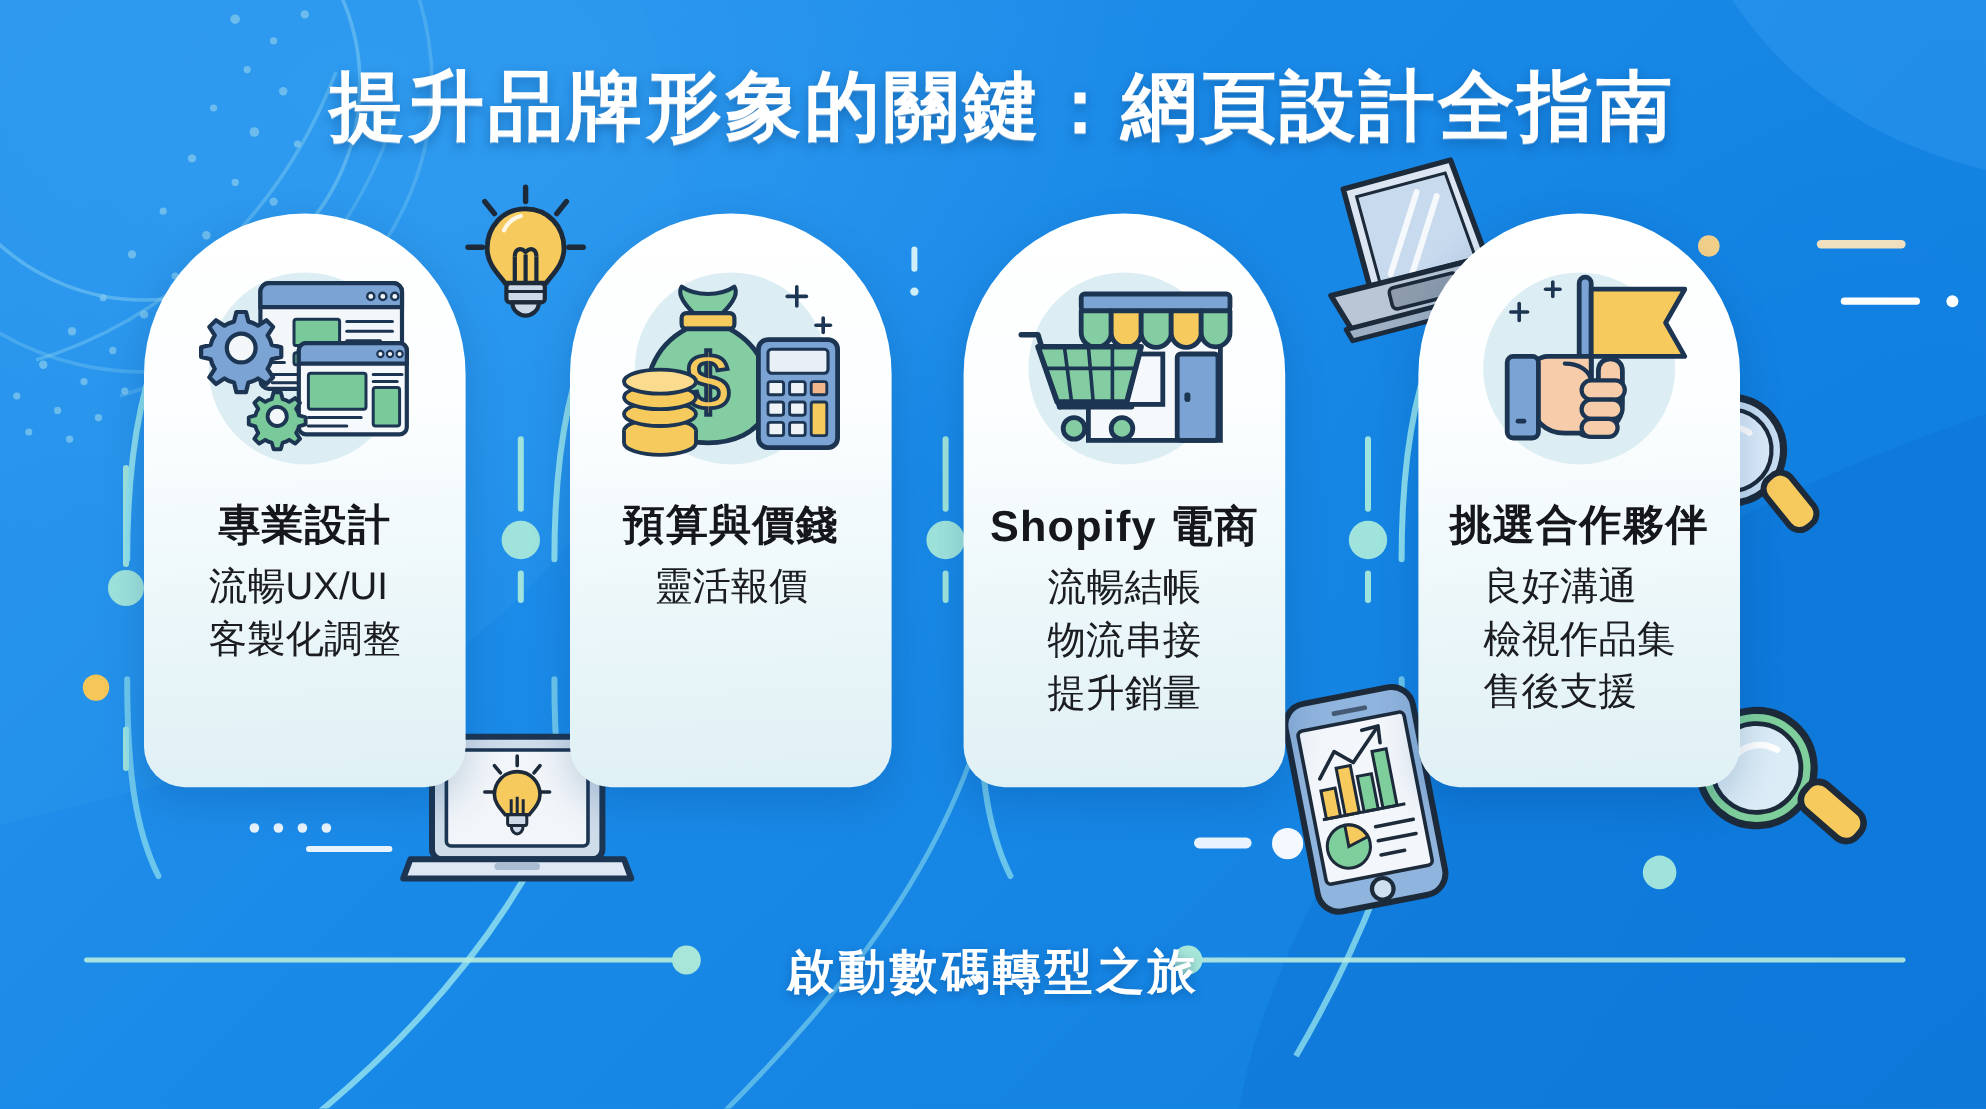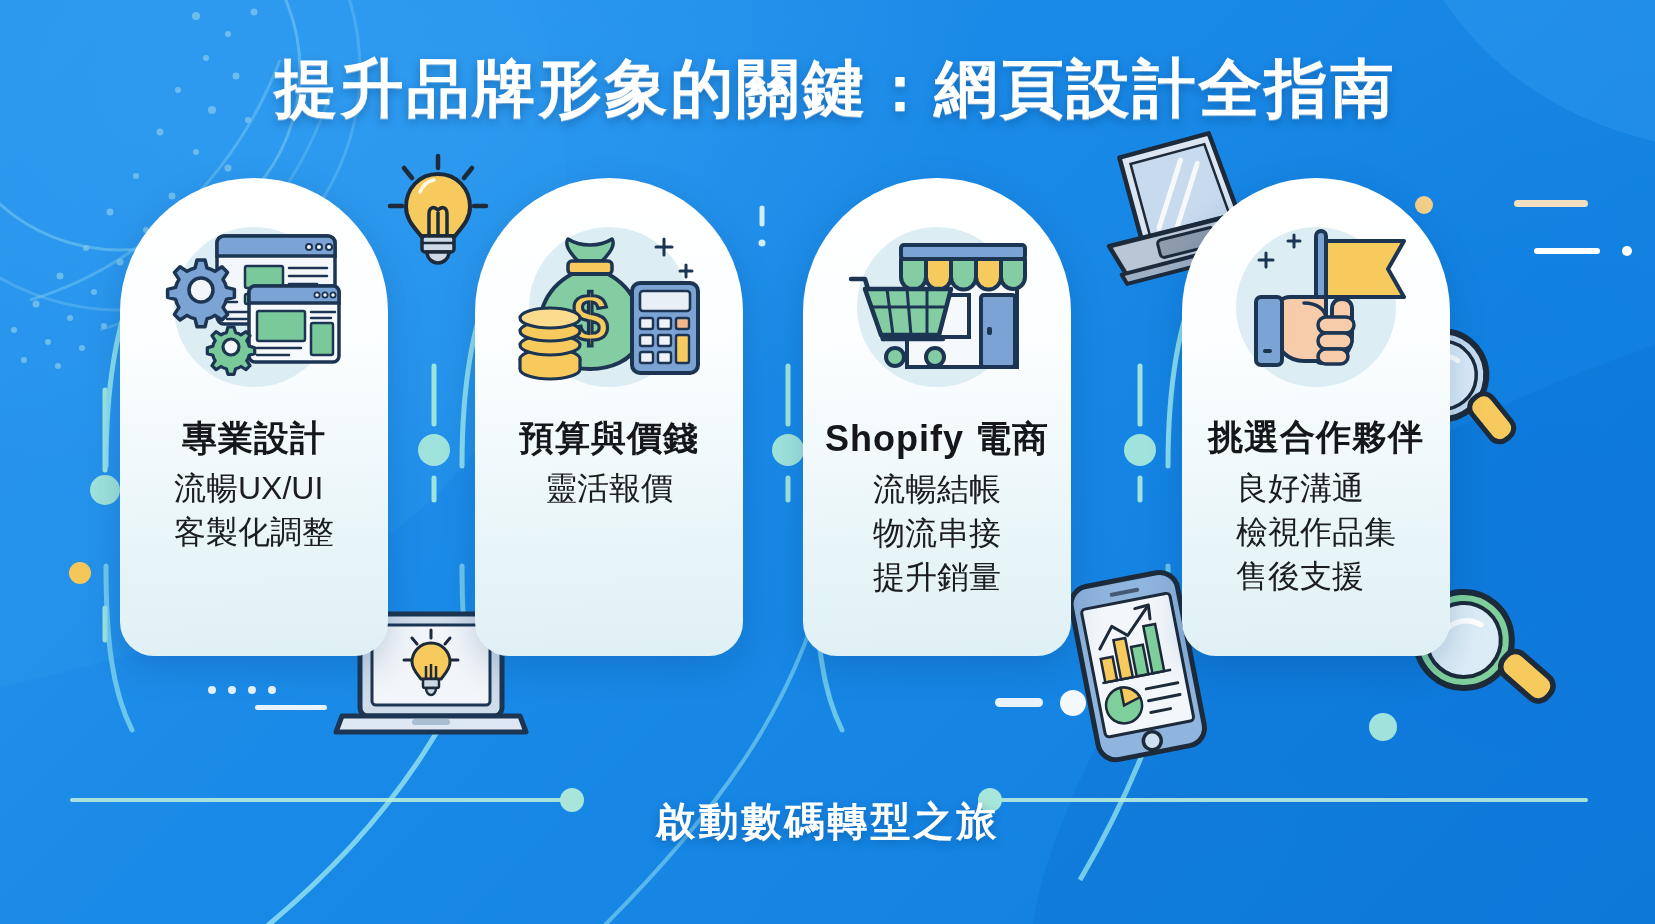--- a/index.html
+++ b/index.html
@@ -60,21 +60,21 @@
     text-align:center;
     font-size:63px; font-weight:700; color:#ffffff;
     letter-spacing:3px;
     text-shadow:0 4px 10px rgba(5,55,110,.38), 0 1px 0 rgba(255,255,255,.5);
     white-space:nowrap;
   }
 
   
   .footer { position:absolute; left:0; right:0; top:778px; height:70px; }
   .footer-text {
-    position:absolute; left:0; right:0; top:16px; text-align:center;
+    position:absolute; left:0; right:0; top:4px; text-align:center;
     font-size:40px; font-weight:700; color:#ffffff; letter-spacing:3px;
     text-shadow:0 3px 8px rgba(5,55,110,.35);
     white-space:nowrap;
   }
 </style>
 </head>
 <body>
 
 <div id="stage">
 

